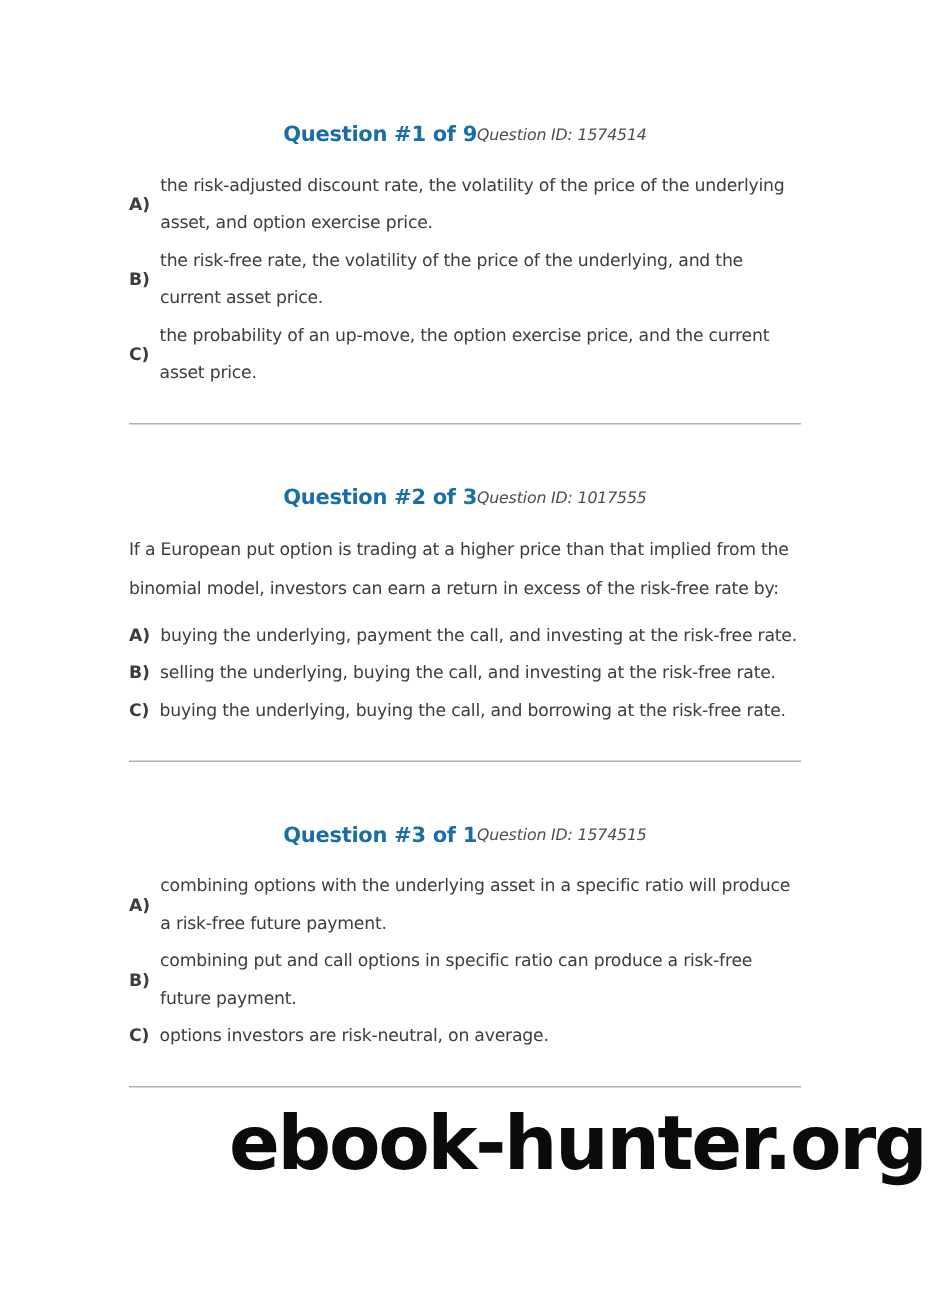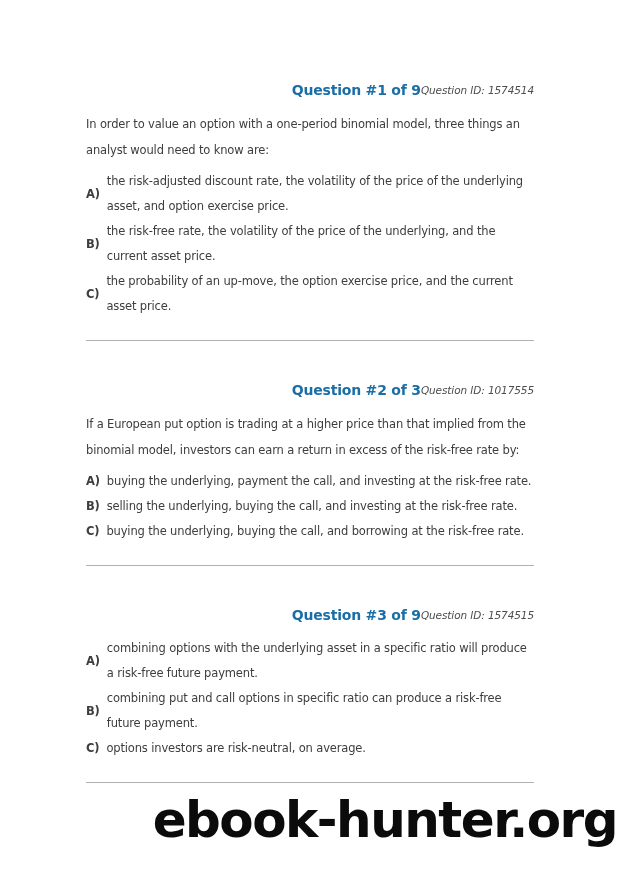--- a/index.html
+++ b/index.html
@@ -14,21 +14,21 @@
     width: 620px;
     height: 877px;
     background: #ffffff;
     overflow: hidden;
   }
   .content {
     padding: 82px 86px 0 86px;
   }
   .q-header {
     display: flex;
-    justify-content: flex-end;
+    justify-content: center;
     align-items: flex-end;
     margin-bottom: 13px;
     line-height: 16px;
   }
   .q-title {
     color: #1a6ea6;
     font-size: 14px;
     font-weight: 700;
     letter-spacing: -0.2px;
   }
@@ -80,21 +80,20 @@
 <body>
 
 <div class="page">
   <div class="content">
 
     <section class="question">
       <div class="q-header">
         <h2 class="q-title">Question #1 of 9</h2>
         <span class="q-id">Question ID: 1574514</span>
       </div>
-      <p class="q-stem">In order to value an option with a one-period binomial model, three things an analyst would need to know are:</p>
       <div class="options">
         <div class="option">
           <span class="opt-label">A)</span>
           <span class="opt-text">the risk-adjusted discount rate, the volatility of the price of the underlying asset, and option exercise price.</span>
         </div>
         <div class="option">
           <span class="opt-label">B)</span>
           <span class="opt-text">the risk-free rate, the volatility of the price of the underlying, and the current asset price.</span>
         </div>
         <div class="option">
@@ -125,21 +124,21 @@
           <span class="opt-label">C)</span>
           <span class="opt-text">buying the underlying, buying the call, and borrowing at the risk-free rate.</span>
         </div>
       </div>
     </section>
 
     <hr class="divider">
 
     <section class="question">
       <div class="q-header">
-        <h2 class="q-title">Question #3 of 9</h2>
+        <h2 class="q-title">Question #3 of 1</h2>
         <span class="q-id">Question ID: 1574515</span>
       </div>
       <div class="options">
         <div class="option">
           <span class="opt-label">A)</span>
           <span class="opt-text">combining options with the underlying asset in a specific ratio will produce a risk-free future payment.</span>
         </div>
         <div class="option">
           <span class="opt-label">B)</span>
           <span class="opt-text">combining put and call options in specific ratio can produce a risk-free future payment.</span>

